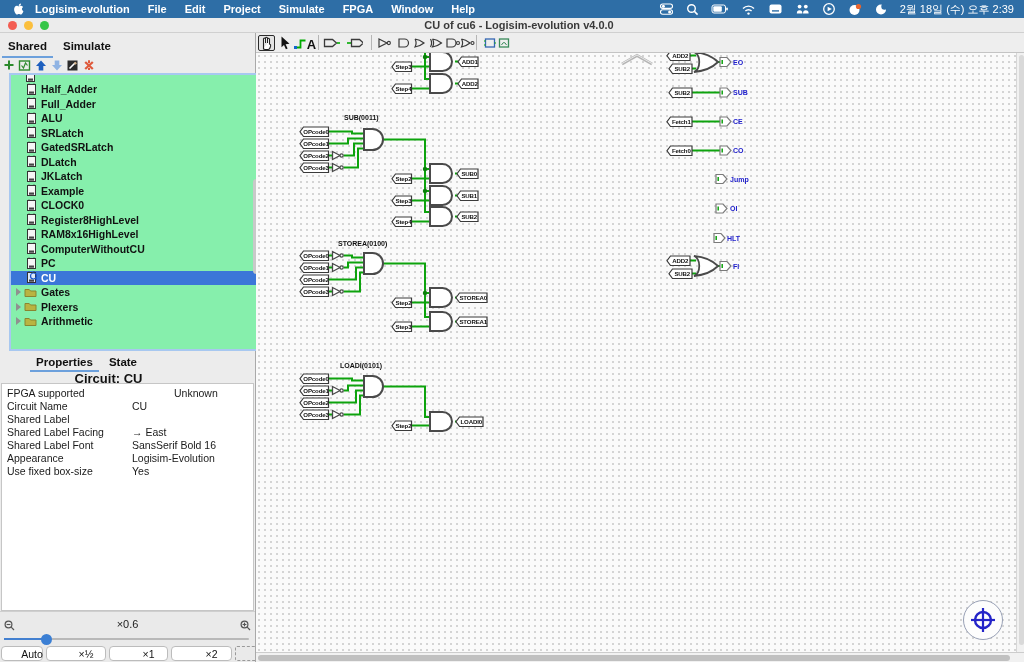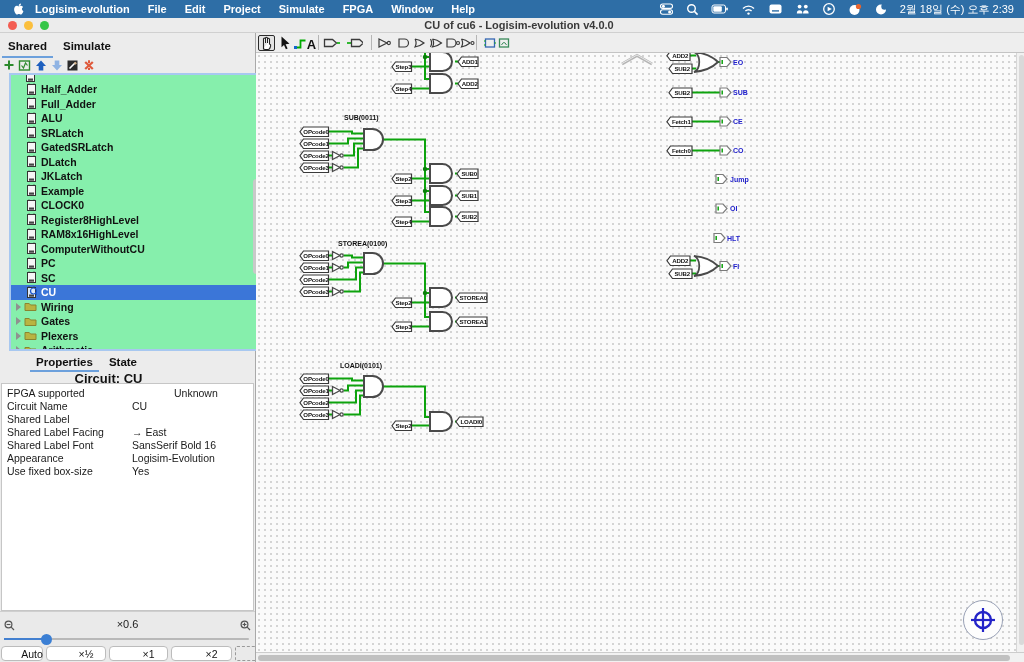--- a/index.html
+++ b/index.html
@@ -358,52 +358,32 @@
           <span class="cicon">
             <svg width="11" height="13">
               <rect x="1.5" y="1.5" width="8" height="10" fill="#f6f6f6" stroke="#333"></rect>
               <rect x="3" y="8.5" width="5" height="2.2" fill="#444"></rect>
               <line x1="3" y1="0.5" x2="3" y2="1.5" stroke="#333"></line>
               <line x1="8" y1="0.5" x2="8" y2="1.5" stroke="#333"></line>
             </svg>
           </span>
           <span>PC</span>
         </div>
-        <div class="trow">
-          <span class="cicon">
-            <svg width="11" height="13">
-              <rect x="1.5" y="1.5" width="8" height="10" fill="#f6f6f6" stroke="#333"></rect>
-              <rect x="3" y="8.5" width="5" height="2.2" fill="#444"></rect>
-              <line x1="3" y1="0.5" x2="3" y2="1.5" stroke="#333"></line>
-              <line x1="8" y1="0.5" x2="8" y2="1.5" stroke="#333"></line>
-            </svg>
-          </span>
-          <span>SC</span>
-        </div>
         <div class="trow selected">
           <span class="cicon">
             <svg width="11" height="13">
               <rect x="1.5" y="1.5" width="8" height="10" fill="#dce8fa" stroke="#333"></rect>
               <rect x="3" y="8.5" width="5" height="2.2" fill="#444"></rect>
               <line x1="3" y1="0.5" x2="3" y2="1.5" stroke="#333"></line>
               <line x1="8" y1="0.5" x2="8" y2="1.5" stroke="#333"></line>
               <circle cx="7.5" cy="5" r="3" fill="none" stroke="#1a55cc" stroke-width="1.2"></circle>
               <line x1="9.5" y1="7" x2="11" y2="8.8" stroke="#1a55cc" stroke-width="1.2"></line>
             </svg>
           </span>
           <span>CU</span>
-        </div>
-        <div class="trow folder">
-          <span class="arrow"></span>
-          <span class="ficon">
-            <svg width="13" height="11">
-              <path d="M1,2.5 h4.2 l1.4,1.5 H12 V9.5 H1 Z" fill="#b9b441" stroke="#8a8530"></path>
-            </svg>
-          </span>
-          <span>Wiring</span>
         </div>
         <div class="trow folder">
           <span class="arrow"></span>
           <span class="ficon">
             <svg width="13" height="11">
               <path d="M1,2.5 h4.2 l1.4,1.5 H12 V9.5 H1 Z" fill="#b9b441" stroke="#8a8530"></path>
             </svg>
           </span>
           <span>Gates</span>
         </div>

